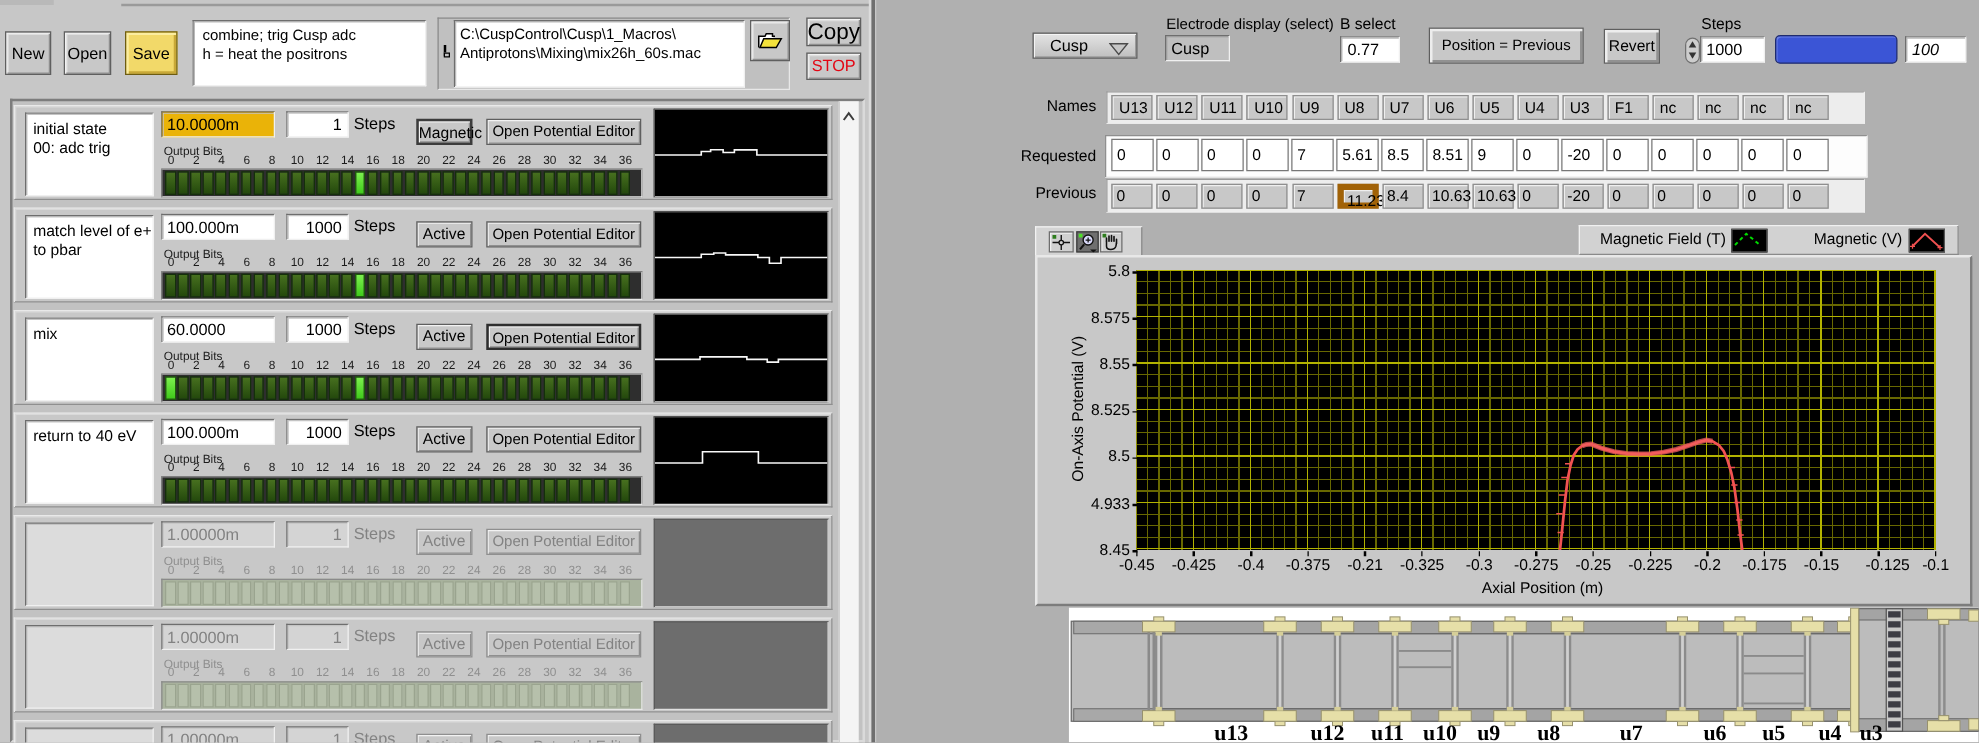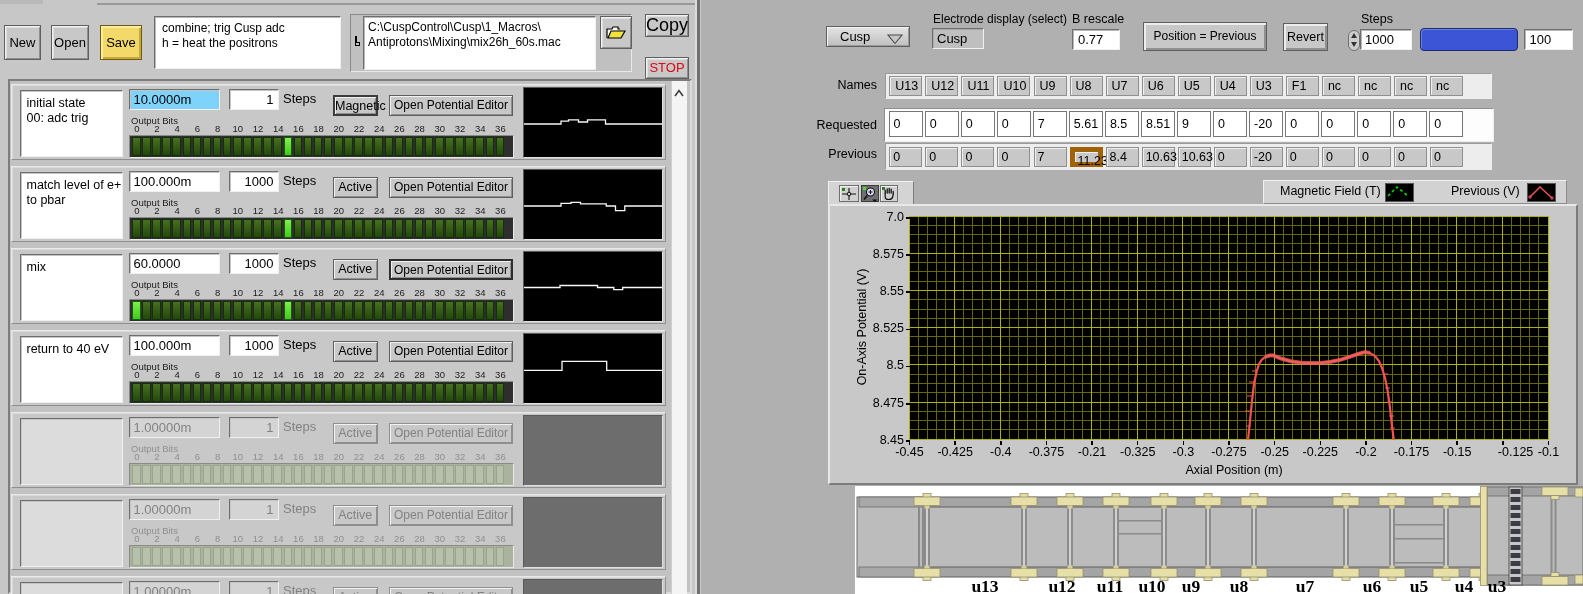--- a/index.html
+++ b/index.html
@@ -26,31 +26,31 @@
     <div style="padding:3px 0 0 4px;line-height:15px;font-size:12px;">C:\CuspControl\Cusp\1_Macros\<br>Antiprotons\Mixing\mix26h_60s.mac</div>
   </div>
 <div class="ab " style="left:355px;top:36px;width:2px;height:9px;background:#000;"></div>
 <div class="ab " style="left:355px;top:42px;width:5px;height:4px;border:1px solid #000;background:#c0c0c0;"></div>
 <div class="ab btn" style="left:600px;top:16px;width:32px;height:33px;"></div>
 <svg class="ab" style="left:604px;top:23px;" width="24" height="18" viewBox="0 0 24 18">
     <path d="M3,15 L3,6 L8,6 L9,4 L14,4 L14,6 L16,6" fill="#fff" stroke="#000" stroke-width="1.2"></path>
     <path d="M4,15 L7,8 L21,8 L17,15 Z" fill="#f4e23c" stroke="#000" stroke-width="1.2"></path>
   </svg>
 <div class="ab btn" style="left:645px;top:14px;width:44px;height:23px;"><span style="line-height:21px;font-size:18px;">Copy</span></div>
-<div class="ab btn" style="left:645px;top:57px;width:44px;height:22px;"><span style="line-height:20px;font-size:13px;color:#e30613;">STOP</span></div>
+<div class="ab btn" style="left:645px;top:42px;width:44px;height:22px;"><span style="line-height:20px;font-size:13px;color:#e30613;">STOP</span></div>
 <div class="ab " style="left:8px;top:79px;width:684px;height:515px;background:#c2c2c2;border:2px solid;border-color:#7d7d7d #dadada #dadada #7d7d7d;"></div>
 <div class="ab " style="left:671px;top:81px;width:16px;height:513px;background:#f4f4f4;border-left:1px solid #cfcfcf;"></div>
 <svg class="ab" style="left:672px;top:86px;" width="14" height="16" viewBox="0 0 14 16">
     <path d="M3,10 L7,4.5 L11,10" fill="none" stroke="#3c3c3c" stroke-width="1.6"></path>
   </svg>
 <div class="ab " style="left:11px;top:84px;width:655px;height:76px;background:#c8c8c8;border:1px solid;border-color:#e9e9e9 #8f8f8f #8f8f8f #e9e9e9;box-shadow:inset 1px 1px 0 #d9d9d9;"></div>
 <div class="ab " style="left:19.5px;top:90px;width:103px;height:67px;background:#fff;border:1px solid;border-color:#6e6e6e #f0f0f0 #f0f0f0 #6e6e6e;box-shadow:inset 1px 1px 0 #c4c4c4;">
     <div style="padding:5px 0 0 6px;line-height:15.3px;font-size:12.5px;white-space:nowrap;">initial state<br>00: adc trig</div>
   </div>
-<div class="ab " style="left:128.5px;top:89px;width:91.5px;height:21px;background:#7dd3fc;border:1px solid;border-color:#6e6e6e #f0f0f0 #f0f0f0 #6e6e6e;box-shadow:inset 1px 1px 0 #c4c4c4;">
+<div class="ab " style="left:128.5px;top:89px;width:91.5px;height:21px;background:#eab308;border:1px solid;border-color:#6e6e6e #f0f0f0 #f0f0f0 #6e6e6e;box-shadow:inset 1px 1px 0 #c4c4c4;">
     <div style="padding-left:4px;line-height:19px;font-size:13px;color:#000;">10.0000m</div>
   </div>
 <div class="ab " style="left:229px;top:89px;width:49.5px;height:21px;background:#fff;border:1px solid;border-color:#6e6e6e #f0f0f0 #f0f0f0 #6e6e6e;box-shadow:inset 1px 1px 0 #c4c4c4;">
     <div style="padding-right:4px;line-height:19px;font-size:13px;text-align:right;color:#000;">1</div>
   </div>
 <div class="ab t" style="left:283px;top:89px;width:45px;height:20px;"><span style="line-height:20px;font-size:13px;color:#000;">Steps</span></div>
 <div class="ab t" style="left:333px;top:95px;width:44.5px;height:21px;background:#c8c8c8;border:2px solid #3c3c3c;box-shadow:inset 1px 1px 0 #f2f2f2,inset -1px -1px 0 #8f8f8f;text-align:center;"><span style="line-height:18px;font-size:12.5px;color:#000;">Magnetic</span></div>
 <div class="ab t" style="left:389px;top:95px;width:124px;height:21px;background:#c8c8c8;border:1px solid #5f5f5f;box-shadow:inset 1px 1px 0 #f2f2f2,inset -1px -1px 0 #8f8f8f;text-align:center;"><span style="line-height:18px;font-size:12px;color:#000;">Open Potential Editor</span></div>
 <div class="ab t" style="left:131px;top:113px;width:60px;height:11px;"><span style="font-size:9.5px;color:#1c1c1c;">Output Bits</span></div>
 <div class="ab " style="left:0px;top:123px;width:660px;height:11px;font-size:9.5px;color:#1c1c1c;">
@@ -512,36 +512,36 @@
 <div class="ab " style="left:523px;top:579px;width:140px;height:71px;background:#6d6d6d;border:1px solid;border-color:#5a5a5a #e0e0e0 #e0e0e0 #5a5a5a;"></div>
 <div class="ab " style="left:825.5px;top:26px;width:84px;height:21px;background:linear-gradient(#e4e4e4,#bfbfbf);border:1px solid #5f5f5f;box-shadow:inset 1px 1px 0 #f4f4f4,inset -1px -1px 0 #9a9a9a;"></div>
 <div class="ab t" style="left:840px;top:26px;width:52px;height:21px;"><span style="line-height:21px;font-size:13px;">Cusp</span></div>
 <svg class="ab" style="left:887px;top:34px;" width="16" height="11" viewBox="0 0 16 11">
     <path d="M1,1 L15,1 L8,9.5 Z" fill="#c6c6c6" stroke="#4a4a4a" stroke-width="1.1"></path>
   </svg>
 <div class="ab t" style="left:933px;top:12px;width:145px;height:14px;"><span style="font-size:12px;">Electrode display (select)</span></div>
 <div class="ab " style="left:932px;top:28px;width:52px;height:21px;background:#bfbfbf;border:1px solid;border-color:#6e6e6e #f0f0f0 #f0f0f0 #6e6e6e;box-shadow:inset 1px 1px 0 #a9a9a9;">
     <div style="padding-left:4px;line-height:19px;font-size:13px;">Cusp</div>
   </div>
-<div class="ab t" style="left:1072px;top:12px;width:70px;height:14px;"><span style="font-size:12.5px;">B rescale</span></div>
+<div class="ab t" style="left:1072px;top:12px;width:70px;height:14px;"><span style="font-size:12.5px;">B select</span></div>
 <div class="ab sw" style="left:1072px;top:29px;width:48px;height:21px;">
     <div style="padding-left:5px;line-height:19px;font-size:13px;">0.77</div>
   </div>
 <div class="ab t" style="left:1143px;top:22px;width:124px;height:29px;background:#c8c8c8;border:1px solid #5f5f5f;box-shadow:inset 2px 2px 0 #ededed,inset -2px -2px 0 #919191;text-align:center;"><span style="line-height:27px;font-size:12px;">Position = Previous</span></div>
 <div class="ab t" style="left:1283px;top:23px;width:45px;height:28px;background:#c8c8c8;border:1px solid #5f5f5f;box-shadow:inset 2px 2px 0 #ededed,inset -2px -2px 0 #919191;text-align:center;"><span style="line-height:26px;font-size:12.5px;">Revert</span></div>
 <div class="ab t" style="left:1361px;top:12px;width:40px;height:14px;"><span style="font-size:12.5px;">Steps</span></div>
 <div class="ab " style="left:1347.5px;top:29.5px;width:12px;height:21px;background:#cdcdcd;border:1px solid #707070;border-radius:6px;"></div>
 <div class="ab" style="left:1350.5px;top:33px;width:0;height:0;border-left:3px solid transparent;border-right:3px solid transparent;border-bottom:5px solid #333;"></div>
 <div class="ab" style="left:1350.5px;top:42px;width:0;height:0;border-left:3px solid transparent;border-right:3px solid transparent;border-top:5px solid #333;"></div>
 <div class="ab sw" style="left:1360px;top:29px;width:52px;height:21px;">
     <div style="padding-left:4px;line-height:19px;font-size:13px;">1000</div>
   </div>
 <div class="ab " style="left:1420px;top:28px;width:98px;height:23px;background:#3b55d6;border:1px solid #1e2a6e;border-radius:4px;box-shadow:inset 1px 1px 0 #6c80e4;"></div>
 <div class="ab sw" style="left:1523.5px;top:29px;width:49.5px;height:21px;">
-    <div style="padding-left:5px;line-height:19px;font-size:13px;">100</div>
+    <div style="padding-left:5px;line-height:19px;font-size:13px;font-style:italic;">100</div>
   </div>
 <div class="ab t" style="left:780px;top:78px;width:97px;height:16px;text-align:right;"><span style="font-size:12.5px;">Names</span></div>
 <div class="ab t" style="left:780px;top:118px;width:97px;height:16px;text-align:right;"><span style="font-size:12.5px;">Requested</span></div>
 <div class="ab t" style="left:780px;top:147px;width:97px;height:16px;text-align:right;"><span style="font-size:12.5px;">Previous</span></div>
 <div class="ab " style="left:885px;top:73px;width:607px;height:26px;background:#ededed;border:1px solid;border-color:#9a9a9a #eeeeee #eeeeee #9a9a9a;"></div>
 <div class="ab t" style="left:889.3px;top:76px;width:33px;height:20px;background:#c8c8c8;border:1px solid #8f8f8f;box-shadow:inset 1px 1px 0 #efefef;">
     <div style="padding-left:5px;line-height:18px;font-size:12.5px;">U13</div>
   </div>
 <div class="ab t" style="left:925.3499999999999px;top:76px;width:33px;height:20px;background:#c8c8c8;border:1px solid #8f8f8f;box-shadow:inset 1px 1px 0 #efefef;">
     <div style="padding-left:5px;line-height:18px;font-size:12.5px;">U12</div>
@@ -706,48 +706,48 @@
     <rect x="2" y="2" width="3" height="3" fill="#2e7d1e"></rect>
     <path d="M5.2,8 V5.5 M7.2,8 V3.8 M9.2,8 V3.4 M11.2,8 V4.2 M13.2,9.5 V6.5" stroke="#111" stroke-width="1.3" stroke-linecap="round" fill="none"></path>
     <path d="M5.2,8 V12 Q5.2,14.5 8.5,14.5 Q12,14.5 12.7,12 L13.2,9.5" fill="none" stroke="#111" stroke-width="1.2"></path>
   </svg>
 <div class="ab " style="left:1263px;top:180px;width:304px;height:24px;background:#d2d2d2;border:1px solid;border-color:#f0f0f0 #8a8a8a #8a8a8a #f0f0f0;"></div>
 <div class="ab t" style="left:1280px;top:184px;width:110px;height:16px;"><span style="font-size:12.5px;">Magnetic Field (T)</span></div>
 <div class="ab " style="left:1385px;top:183px;width:28.5px;height:18.5px;background:#000;border:1px solid #555;"></div>
 <svg class="ab" style="left:1385px;top:183px;" width="28" height="18" viewBox="0 0 28 18">
     <path d="M3,13 L12,4 L23,13" fill="none" stroke="#00dc00" stroke-width="1.6" stroke-dasharray="3,2.6"></path>
   </svg>
-<div class="ab t" style="left:1451px;top:184px;width:75px;height:16px;"><span style="font-size:12.5px;">Previous (V)</span></div>
+<div class="ab t" style="left:1451px;top:184px;width:75px;height:16px;"><span style="font-size:12.5px;">Magnetic (V)</span></div>
 <div class="ab " style="left:1527px;top:183px;width:28.5px;height:18.5px;background:#000;border:1px solid #555;"></div>
 <svg class="ab" style="left:1527px;top:183px;" width="28" height="18" viewBox="0 0 28 18">
     <path d="M3,14 L13,4 L25,15" fill="none" stroke="#ef5050" stroke-width="1.5"></path>
     <path d="M1,14 H5 M3,12 V16 M23,15 H27 M25,13 V17" stroke="#ef5050" stroke-width="1"></path>
   </svg>
 <div class="ab " style="left:828px;top:204px;width:750px;height:281px;background:#c8c8c8;border:2px solid;border-color:#e8e8e8 #7c7c7c #7c7c7c #e8e8e8;"></div>
 <svg class="ab" style="left:909px;top:216px;" width="640" height="224" viewBox="0 0 640 224" shape-rendering="crispEdges">
     <rect x="0" y="0" width="640" height="224" fill="#000"></rect>
     <path d="M9.13,0 V224 M18.26,0 V224 M27.39,0 V224 M36.51,0 V224 M54.77,0 V224 M63.90,0 V224 M73.03,0 V224 M82.16,0 V224 M100.41,0 V224 M109.54,0 V224 M118.67,0 V224 M127.80,0 V224 M146.06,0 V224 M155.19,0 V224 M164.31,0 V224 M173.44,0 V224 M191.70,0 V224 M200.83,0 V224 M209.96,0 V224 M219.09,0 V224 M237.34,0 V224 M246.47,0 V224 M255.60,0 V224 M264.73,0 V224 M282.99,0 V224 M292.12,0 V224 M301.24,0 V224 M310.37,0 V224 M328.63,0 V224 M337.76,0 V224 M346.89,0 V224 M356.02,0 V224 M374.27,0 V224 M383.40,0 V224 M392.53,0 V224 M401.66,0 V224 M419.92,0 V224 M429.04,0 V224 M438.17,0 V224 M447.30,0 V224 M465.56,0 V224 M474.69,0 V224 M483.82,0 V224 M492.94,0 V224 M511.20,0 V224 M520.33,0 V224 M529.46,0 V224 M538.59,0 V224 M556.84,0 V224 M565.97,0 V224 M575.10,0 V224 M584.23,0 V224 M602.49,0 V224 M611.62,0 V224 M620.74,0 V224 M629.87,0 V224 M0,9.30 H640 M0,18.60 H640 M0,27.90 H640 M0,46.50 H640 M0,55.80 H640 M0,65.10 H640 M0,83.70 H640 M0,93.00 H640 M0,102.30 H640 M0,120.90 H640 M0,130.20 H640 M0,139.50 H640 M0,158.10 H640 M0,167.40 H640 M0,176.70 H640 M0,195.30 H640 M0,204.60 H640 M0,213.90 H640" stroke="#686800" stroke-width="1"></path>
     <path d="M0.00,0 V224 M45.64,0 V224 M91.29,0 V224 M136.93,0 V224 M182.57,0 V224 M228.22,0 V224 M273.86,0 V224 M319.50,0 V224 M365.14,0 V224 M410.79,0 V224 M456.43,0 V224 M502.07,0 V224 M547.72,0 V224 M593.36,0 V224 M639.00,0 V224 M0,0.00 H640 M0,37.20 H640 M0,74.40 H640 M0,111.60 H640 M0,148.80 H640 M0,186.00 H640 M0,223.00 H640" stroke="#b2b200" stroke-width="1"></path>
     <g shape-rendering="auto">
       <path d="M339,224 L341,205 L343,185 L345,168 L347.5,156 L350,148 L353,143.5 L356.5,140.8 L360,139.6 L364,139.3 L372,142.5 L382,145.3 L392,146.7 L402,147.1 L412,146.9 L422,145.7 L432,143.6 L442,140.4 L450,137.6 L456,136.1 L461,137 L466,140 L470,145 L473,152 L476,162 L478.5,174 L481,192 L483,210 L484.8,224" fill="none" stroke="#f25252" stroke-width="2.2"></path>
       <path d="M356.5,140.8 L360,139.6 L364,139.3 L372,142.5 L382,145.3 L392,146.7 L402,147.1 L412,146.9 L422,145.7 L432,143.6 L442,140.4 L450,137.6 L456,136.1 L461,137" fill="none" stroke="#f36060" stroke-width="4" opacity="0.75"></path>
       <path d="M337,210 H342 M336,195 H341 M338,180 H343 M340,166 H345 M343,155 H348 M474,158 H479 M476,172 H481 M478,186 H483 M480,200 H485 M481,212 H486" stroke="#f25252" stroke-width="1.2"></path>
     </g>
   </svg>
-<div class="ab t" style="left:846px;top:209.5px;width:58px;height:15px;text-align:right;"><span style="font-size:12.5px;">7.0</span></div>
+<div class="ab t" style="left:846px;top:209.5px;width:58px;height:15px;text-align:right;"><span style="font-size:12.5px;">5.8</span></div>
 <div class="ab " style="left:905.5px;top:217.0px;width:4px;height:1.5px;background:#000;"></div>
 <div class="ab t" style="left:846px;top:246.7px;width:58px;height:15px;text-align:right;"><span style="font-size:12.5px;">8.575</span></div>
 <div class="ab " style="left:905.5px;top:254.2px;width:4px;height:1.5px;background:#000;"></div>
 <div class="ab t" style="left:846px;top:283.9px;width:58px;height:15px;text-align:right;"><span style="font-size:12.5px;">8.55</span></div>
 <div class="ab " style="left:905.5px;top:291.4px;width:4px;height:1.5px;background:#000;"></div>
 <div class="ab t" style="left:846px;top:321.1px;width:58px;height:15px;text-align:right;"><span style="font-size:12.5px;">8.525</span></div>
 <div class="ab " style="left:905.5px;top:328.6px;width:4px;height:1.5px;background:#000;"></div>
 <div class="ab t" style="left:846px;top:358.3px;width:58px;height:15px;text-align:right;"><span style="font-size:12.5px;">8.5</span></div>
 <div class="ab " style="left:905.5px;top:365.8px;width:4px;height:1.5px;background:#000;"></div>
-<div class="ab t" style="left:846px;top:395.5px;width:58px;height:15px;text-align:right;"><span style="font-size:12.5px;">8.475</span></div>
+<div class="ab t" style="left:846px;top:395.5px;width:58px;height:15px;text-align:right;"><span style="font-size:12.5px;">4.933</span></div>
 <div class="ab " style="left:905.5px;top:403.0px;width:4px;height:1.5px;background:#000;"></div>
 <div class="ab t" style="left:846px;top:432.70000000000005px;width:58px;height:15px;text-align:right;"><span style="font-size:12.5px;">8.45</span></div>
 <div class="ab " style="left:905.5px;top:440.20000000000005px;width:4px;height:1.5px;background:#000;"></div>
 <div class="ab t" style="left:884.5px;top:445px;width:50px;height:15px;text-align:center;"><span style="font-size:12.5px;">-0.45</span></div>
 <div class="ab " style="left:908.75px;top:440.5px;width:1.5px;height:4px;background:#000;"></div>
 <div class="ab t" style="left:930.143px;top:445px;width:50px;height:15px;text-align:center;"><span style="font-size:12.5px;">-0.425</span></div>
 <div class="ab " style="left:954.393px;top:440.5px;width:1.5px;height:4px;background:#000;"></div>
 <div class="ab t" style="left:975.7860000000001px;top:445px;width:50px;height:15px;text-align:center;"><span style="font-size:12.5px;">-0.4</span></div>
 <div class="ab " style="left:1000.0360000000001px;top:440.5px;width:1.5px;height:4px;background:#000;"></div>
 <div class="ab t" style="left:1021.4290000000001px;top:445px;width:50px;height:15px;text-align:center;"><span style="font-size:12.5px;">-0.375</span></div>
@@ -763,21 +763,21 @@
 <div class="ab t" style="left:1249.644px;top:445px;width:50px;height:15px;text-align:center;"><span style="font-size:12.5px;">-0.25</span></div>
 <div class="ab " style="left:1273.894px;top:440.5px;width:1.5px;height:4px;background:#000;"></div>
 <div class="ab t" style="left:1295.287px;top:445px;width:50px;height:15px;text-align:center;"><span style="font-size:12.5px;">-0.225</span></div>
 <div class="ab " style="left:1319.537px;top:440.5px;width:1.5px;height:4px;background:#000;"></div>
 <div class="ab t" style="left:1340.93px;top:445px;width:50px;height:15px;text-align:center;"><span style="font-size:12.5px;">-0.2</span></div>
 <div class="ab " style="left:1365.18px;top:440.5px;width:1.5px;height:4px;background:#000;"></div>
 <div class="ab t" style="left:1386.5729999999999px;top:445px;width:50px;height:15px;text-align:center;"><span style="font-size:12.5px;">-0.175</span></div>
 <div class="ab " style="left:1410.8229999999999px;top:440.5px;width:1.5px;height:4px;background:#000;"></div>
 <div class="ab t" style="left:1432.216px;top:445px;width:50px;height:15px;text-align:center;"><span style="font-size:12.5px;">-0.15</span></div>
 <div class="ab " style="left:1456.466px;top:440.5px;width:1.5px;height:4px;background:#000;"></div>
-<div class="ab t" style="left:1477.859px;top:445px;width:50px;height:15px;text-align:left;margin-left:20px;"><span style="font-size:12.5px;">-0.125</span></div>
+<div class="ab t" style="left:1477.859px;top:445px;width:50px;height:15px;text-align:right;"><span style="font-size:12.5px;">-0.125</span></div>
 <div class="ab " style="left:1502.109px;top:440.5px;width:1.5px;height:4px;background:#000;"></div>
 <div class="ab t" style="left:1523.502px;top:445px;width:50px;height:15px;text-align:center;"><span style="font-size:12.5px;">-0.1</span></div>
 <div class="ab " style="left:1547.752px;top:440.5px;width:1.5px;height:4px;background:#000;"></div>
 <div class="ab t" style="left:763px;top:319px;width:200px;height:16px;text-align:center;font-size:12.5px;transform:rotate(-90deg);transform-origin:center;">On-Axis Potential (V)</div>
 <div class="ab t" style="left:1134px;top:463px;width:200px;text-align:center;font-size:12.5px;">Axial Position (m)</div>
 <svg class="ab" style="left:855px;top:486px;" width="728" height="108" viewBox="0 0 728 108">
     <rect x="0" y="0" width="728" height="108" fill="#fff"></rect>
     <rect x="2" y="11" width="70" height="80" fill="#bcbcbc" stroke="#6a6a6a" stroke-width="1"></rect>
     <rect x="4" y="11" width="68" height="10" fill="#a8a8a8" stroke="#6a6a6a" stroke-width="0.8"></rect>
     <rect x="4" y="81" width="68" height="10" fill="#a8a8a8" stroke="#6a6a6a" stroke-width="0.8"></rect>

